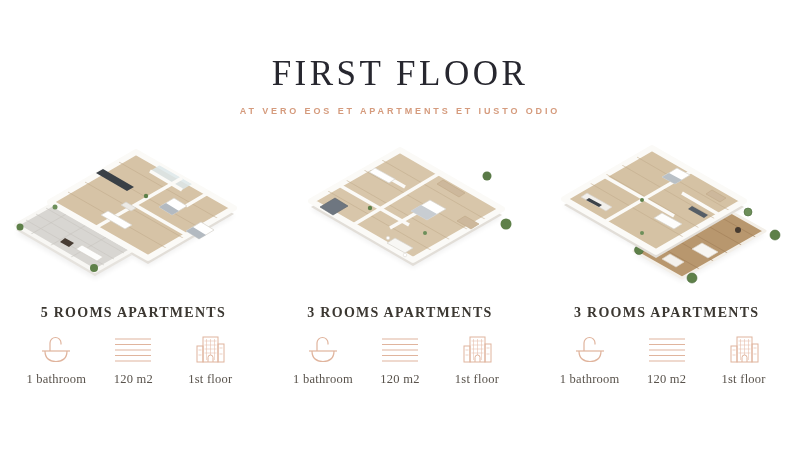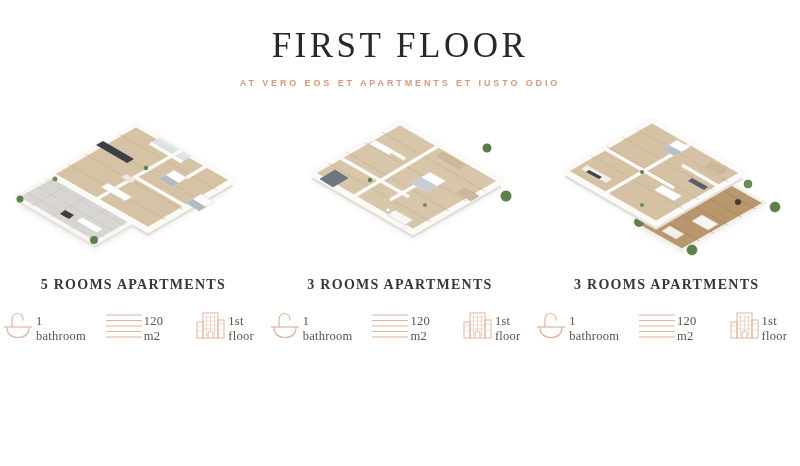--- a/index.html
+++ b/index.html
@@ -6,21 +6,21 @@
   html, body { margin: 0; padding: 0; }
   body {
     width: 800px; height: 466px;
     background: #ffffff;
     font-family: "Liberation Serif", serif;
     overflow: hidden;
   }
   .page { position: relative; width: 800px; height: 466px; background: #fff; }
 
   
-  .hero-header { text-align: center; padding-top: 28px; }
+  .hero-header { text-align: center; padding-top: 56px; }
   .hero-title {
     margin: 0;
     font-family: "Liberation Serif", serif;
     font-weight: 400;
     font-size: 35px;
     line-height: 1.0;
     letter-spacing: 0.10em;
     color: #27272f;
   }
   .hero-subtitle {
@@ -41,21 +41,21 @@
   .apt-title {
     margin: 17px 0 0 0;
     font-family: "Liberation Serif", serif;
     font-weight: 600;
     font-size: 14px;
     letter-spacing: 0.09em;
     color: #3b3731;
   }
 
   .features { display: flex; gap: 15px; margin-top: 13px; align-items: flex-end; }
-  .feature { display: flex; flex-direction: row; align-items: center; min-width: 62px; }
+  .feature { display: flex; flex-direction: column; align-items: center; min-width: 62px; }
   .feature .f-icon { height: 30px; display: flex; align-items: flex-end; justify-content: center; }
   .feature .f-icon svg { display: block; }
   .f-label {
     margin-top: 8px;
     font-family: "Liberation Serif", serif;
     font-size: 12.5px;
     color: #58524b;
     letter-spacing: 0.02em;
   }
 </style>

